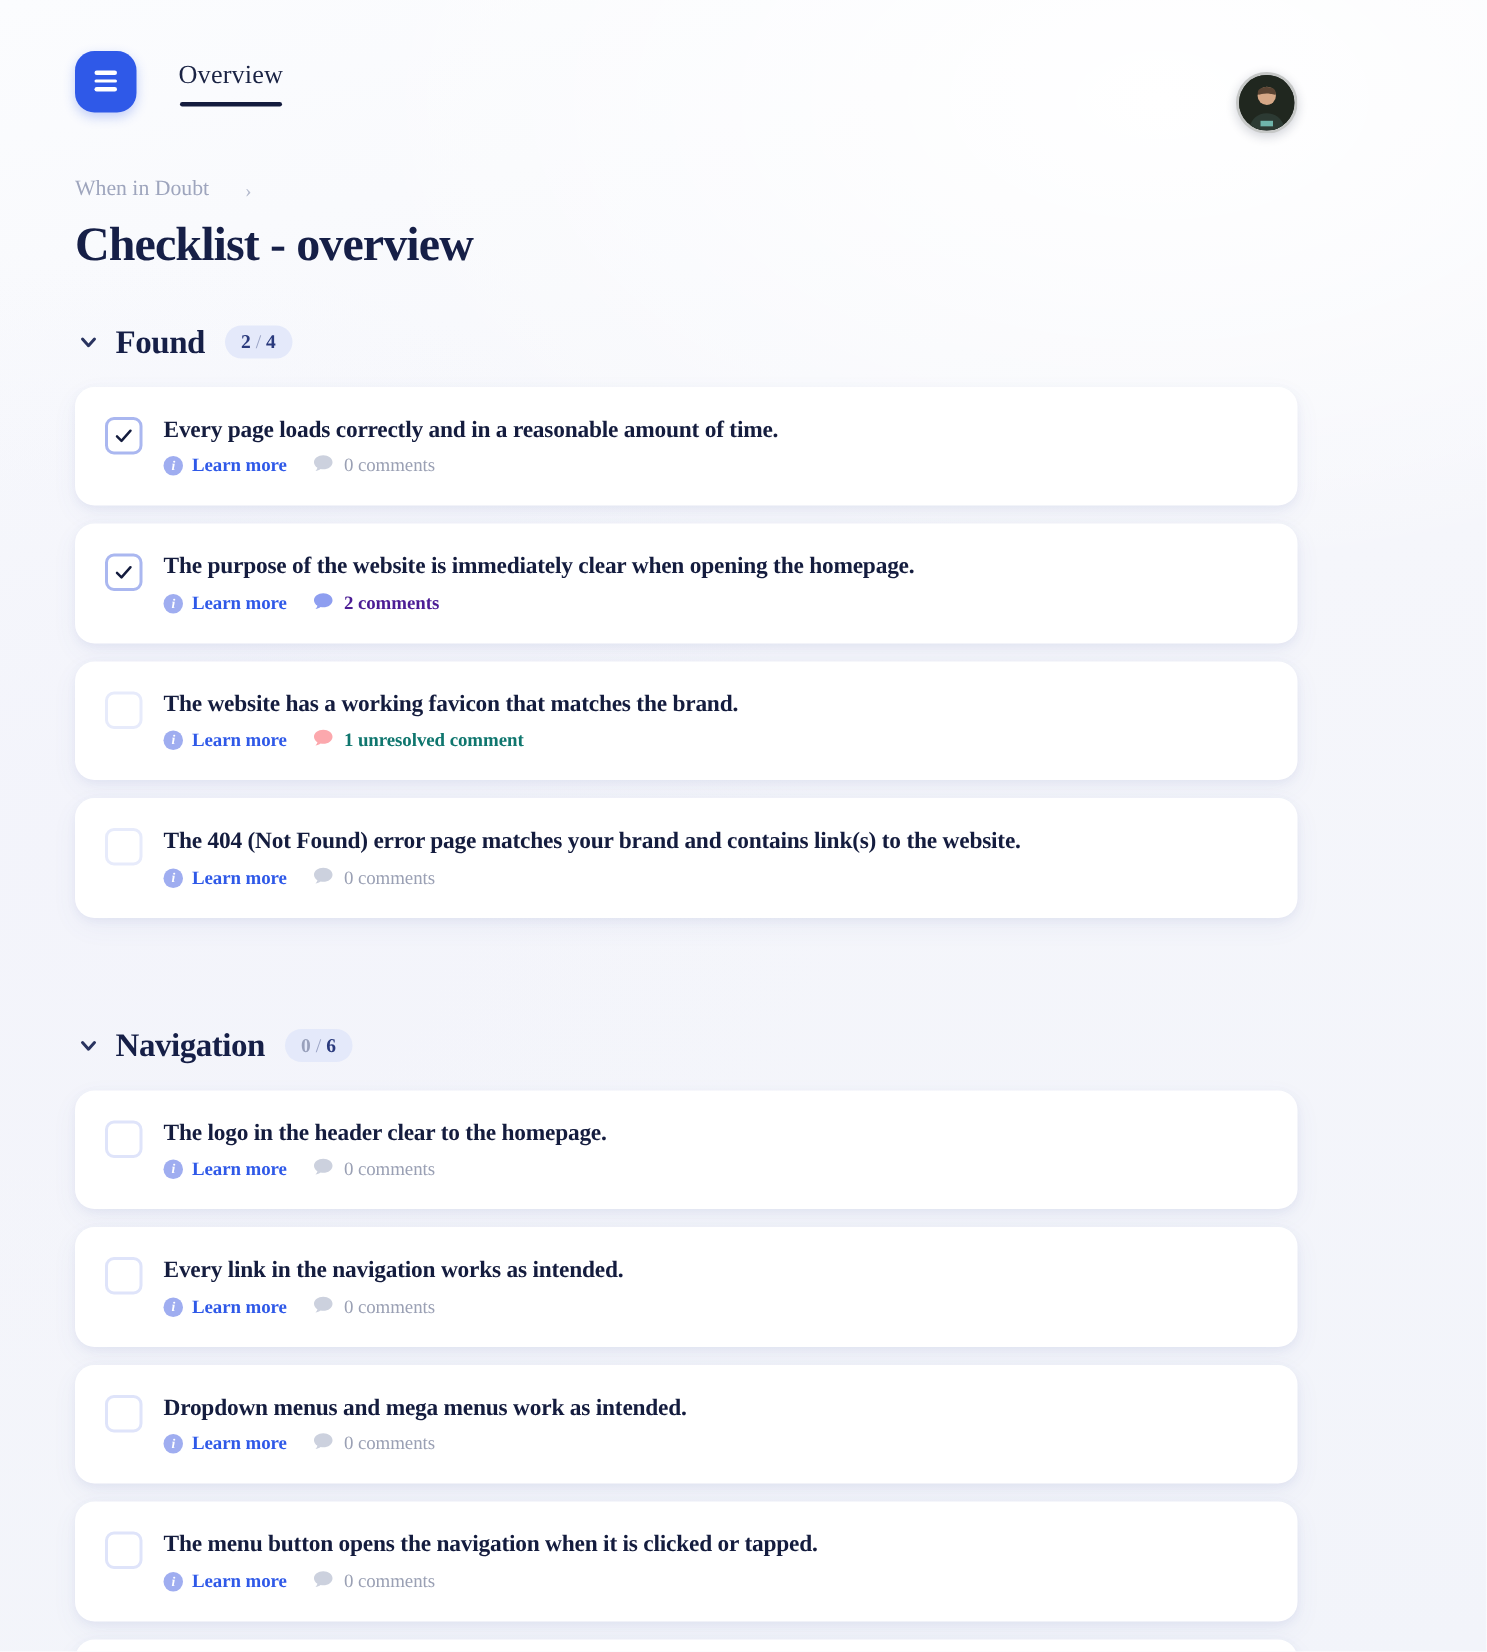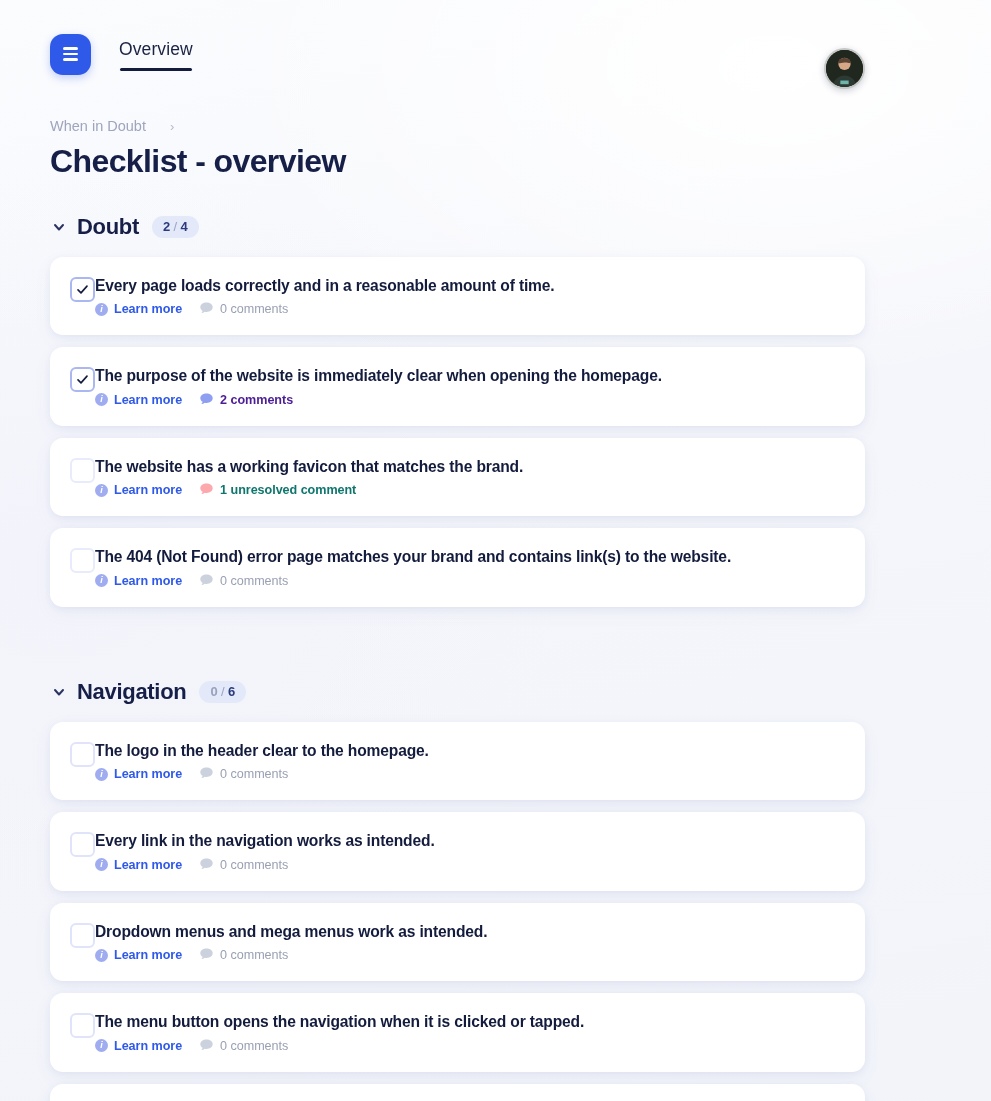--- a/index.html
+++ b/index.html
@@ -18,20 +18,21 @@
       linear-gradient(168deg, #fbfcfe 0%, #f5f6fb 42%, #f2f4fa 100%);
     color: #161f47;
     -webkit-font-smoothing: antialiased;
   }
 
   .page {
     position: relative;
     width: 915px;
     height: 1101px;
     padding: 0 50px;
+    font-family: Liberation Serif, serif;
   }
 
   
   .topbar {
     position: relative;
     height: 108px;
     display: flex;
     align-items: center;
     gap: 28px;
   }
@@ -158,20 +159,21 @@
   .count-badge .cur.zero { color: #98a0bb; }
   .count-badge .sep { color: #9aa3c4; font-weight: normal; }
 
   
   .item {
     background: #ffffff;
     border-radius: 13px;
     box-shadow: 0 2px 6px rgba(89,104,168,.07), 0 6px 18px rgba(89,104,168,.06);
     display: flex;
     align-items: flex-start;
+    gap: 14px;
     padding: 18px 22px 19px 20px;
     margin-bottom: 12px;
     min-height: 70px;
   }
 
   .checkbox {
     width: 25px; height: 25px;
     border-radius: 6px;
     flex: none;
     margin-top: 2px;
@@ -279,21 +281,21 @@
   <h1 class="page-title">Checklist - overview</h1>
 
   <div id="sections-root">
       <div class="section">
         <div class="section-head">
           <span class="caret">
             <svg viewBox="0 0 14 14" width="14" height="14" fill="none" stroke="currentColor" stroke-width="2" stroke-linecap="round" stroke-linejoin="round">
               <polyline points="3,5 7,9.5 11,5"></polyline>
             </svg>
           </span>
-          <span class="section-title">Doubt</span>
+          <span class="section-title">Found</span>
           <span class="count-badge">
             <span class="cur">2</span>
             <span class="sep">/</span>
             <span class="tot">4</span>
           </span>
         </div>
         <div class="item">
           <div class="checkbox on">
             <svg viewBox="0 0 20 20" width="15" height="15" fill="none" stroke="#141c3e" stroke-width="2.2" stroke-linecap="round" stroke-linejoin="round">
               <polyline points="4,10.5 8,14.5 16,5.5"></polyline>

